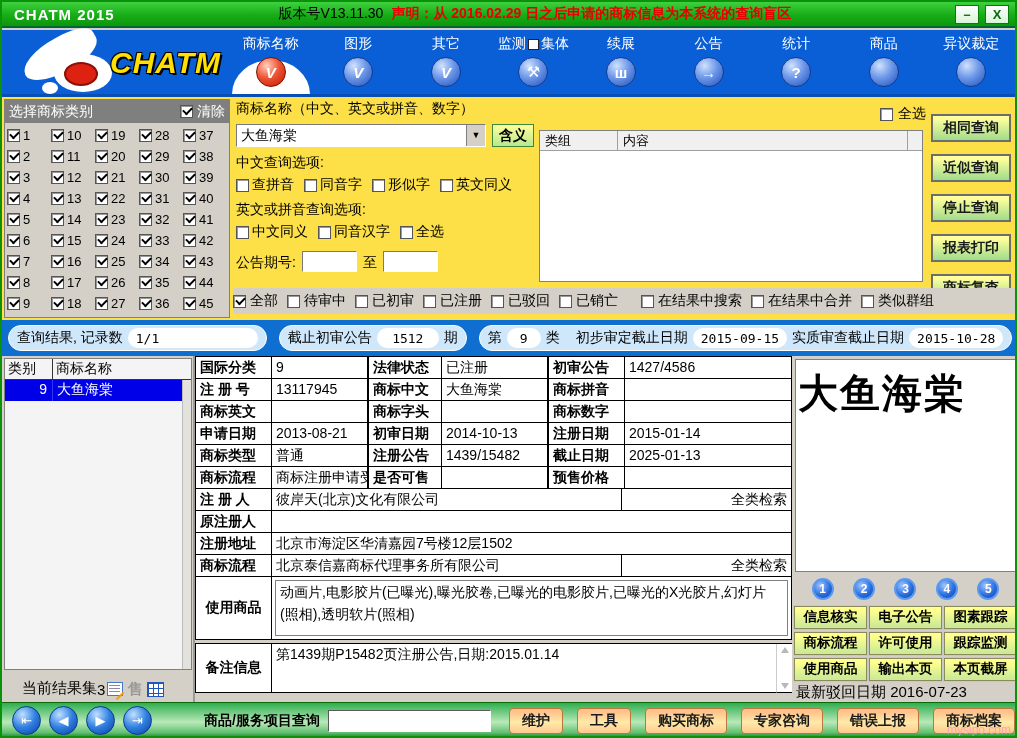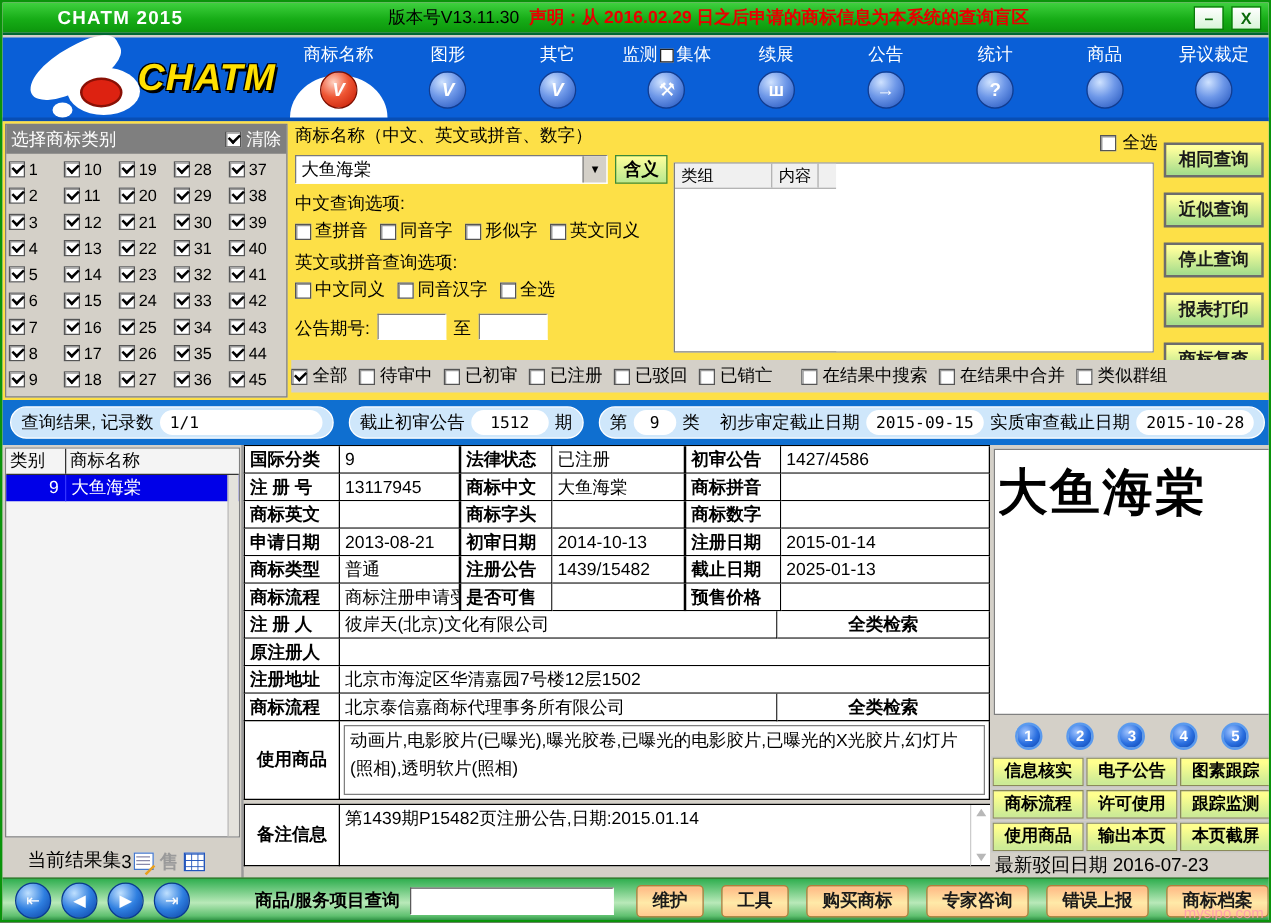--- a/index.html
+++ b/index.html
@@ -4,21 +4,21 @@
 <style>
   * { box-sizing: border-box; margin: 0; padding: 0; }
   html,body { width:1017px; height:738px; }
   body { font-family: "Liberation Sans", "DejaVu Sans", sans-serif; font-size: 13px; background:#000; }
   #window { position:relative; width:1017px; height:738px; background:#d4d0c8; border:2px solid #0a930a; overflow:hidden; }
 
   
   #titlebar { position:absolute; left:0; top:0; width:100%; height:26px;
     background:linear-gradient(180deg,#3fd13f 0%, #17ad17 55%, #0c960c 100%);
     display:flex; align-items:center; border-bottom:2px solid #063; }
-  #app-title { color:#fff; font-weight:bold; font-size:15px; padding:0 14px 0 44px; letter-spacing:1px; }
+  #app-title { color:#fff; font-weight:bold; font-size:15px; padding:0 14px 0 12px; letter-spacing:1px; }
   #version { color:#000; font-size:14px; margin-left:150px; }
   #notice { color:#e80000; font-size:14px; font-weight:bold; margin-left:8px; }
   #winbtns { position:absolute; right:6px; top:3px; display:flex; gap:6px; }
   .winbtn { width:24px; height:19px; background:linear-gradient(180deg,#ffffff,#d8f5d8); border:1px solid #0a7a0a;
     color:#0a6a0a; font-weight:bold; font-size:13px; line-height:17px; text-align:center; cursor:pointer; }
 
   
   #menubar { position:absolute; left:0; top:28px; width:100%; height:67px; background:#0a5fd7;
     border-bottom:3px solid #084eb4; display:flex; }
   #logo { position:relative; width:225px; height:100%; flex:none; }
@@ -64,21 +64,21 @@
   #meaning-btn { width:42px; height:23px; background:linear-gradient(180deg,#ffff9a,#b8e890); border:1px solid #3a8a3a;
     font-size:14px; font-weight:bold; text-align:center; line-height:20px; cursor:pointer; }
   .opt-label { font-size:14px; margin:7px 0 4px; }
   .opt-row { display:flex; align-items:center; gap:4px; font-size:14px; flex-wrap:nowrap; white-space:nowrap; }
   .opt-row .opt { display:flex; align-items:center; gap:3px; margin-right:6px; cursor:pointer; }
   #gazette-row { display:flex; align-items:flex-end; gap:6px; margin-top:10px; font-size:14px; }
   .mini-input { width:55px; height:21px; background:#fff; border:1px solid; border-color:#7a7a7a #fff #fff #7a7a7a; }
 
   #selectall { position:absolute; left:878px; top:8px; display:flex; align-items:center; gap:5px; font-size:14px; cursor:pointer; }
 
-  #group-table { position:absolute; left:537px; top:33px; width:384px; height:152px; background:#fff; border:1px solid #808080; display:flex; flex-direction:row; }
+  #group-table { position:absolute; left:537px; top:33px; width:384px; height:152px; background:#fff; border:1px solid #808080; display:flex; flex-direction:column; }
   #group-head { display:flex; height:20px; background:#f0f0f0; border-bottom:1px solid #a0a0a0; }
   #group-head .gh { padding:1px 5px; font-size:13px; border-right:1px solid #a0a0a0; background:#f0f0f0; }
   #group-head .gh1 { width:78px; }
   #group-head .gh2 { flex:1; }
   #group-head .gh3 { width:14px; border-right:none; }
   #group-body { flex:1; background:#fff; }
 
   #action-col { position:absolute; left:929px; top:17px; width:80px; display:flex; flex-direction:column; gap:12px; }
   .action-btn { height:28px; background:linear-gradient(180deg,#ffff9c 10%,#a6dd8d 95%); border:2px solid #6d6d6d;
     font-size:14px; font-weight:bold; color:#1a1a1a; text-align:center; line-height:23px; cursor:pointer; white-space:nowrap; }
@@ -116,21 +116,21 @@
   .sale-ico { color:#9a9a9a; font-weight:bold; font-size:15px; }
   .grid-ico { width:17px; height:15px; border:1px solid #2255bb; background:
     linear-gradient(#2255bb 1px, transparent 1px) 0 0/100% 5px,
     linear-gradient(90deg,#2255bb 1px, transparent 1px) 0 0/5px 100%, #fff; }
 
   #detail { position:absolute; left:193px; top:0; width:597px; height:340px; background:#d4d0c8; }
   .dgrid { display:grid; width:597px; background:#fff; }
   .dcell { border-right:1px solid #000; border-bottom:1px solid #000; padding:1px 4px; font-size:14px;
     height:22px; line-height:19px; overflow:hidden; white-space:nowrap; background:#fff; }
   .dcell.lab { font-weight:bold; border-left:1px solid #000; }
-  .dcell.link { font-weight:bold; text-align:center; cursor:pointer; }
+  .dcell.link { font-weight:normal; text-align:right; cursor:pointer; }
   #dgrid-a { grid-template-columns:77px 96px 74px 106px 77px 167px; border-top:1px solid #000; }
   #dgrid-b { grid-template-columns:77px 350px 170px; }
   #goods-row { display:grid; grid-template-columns:77px 520px; background:#fff; }
   #goods-label { border:1px solid #000; border-top:none; font-weight:bold; font-size:14px; display:flex; align-items:center; justify-content:center; }
   #goods-box { border-right:1px solid #000; border-bottom:1px solid #000; padding:3px; }
   #goods-inner { border:1px solid #808080; height:56px; padding:1px 4px; font-size:14px; line-height:1.55; overflow:hidden; }
   #remark-row { display:grid; grid-template-columns:77px 504px 16px; background:#fff; margin-top:3px; border-top:1px solid #000; }
   #remark-label { border-left:1px solid #000; border-right:1px solid #000; border-bottom:1px solid #000; font-weight:bold; font-size:14px; display:flex; align-items:center; justify-content:center; }
   #remark-box { border-bottom:1px solid #000; padding:2px 4px; font-size:14px; height:49px; }
   #remark-scroll { border-bottom:1px solid #000; border-left:1px solid #ccc; display:flex; flex-direction:column; justify-content:space-between; align-items:center; padding:3px 0; }

